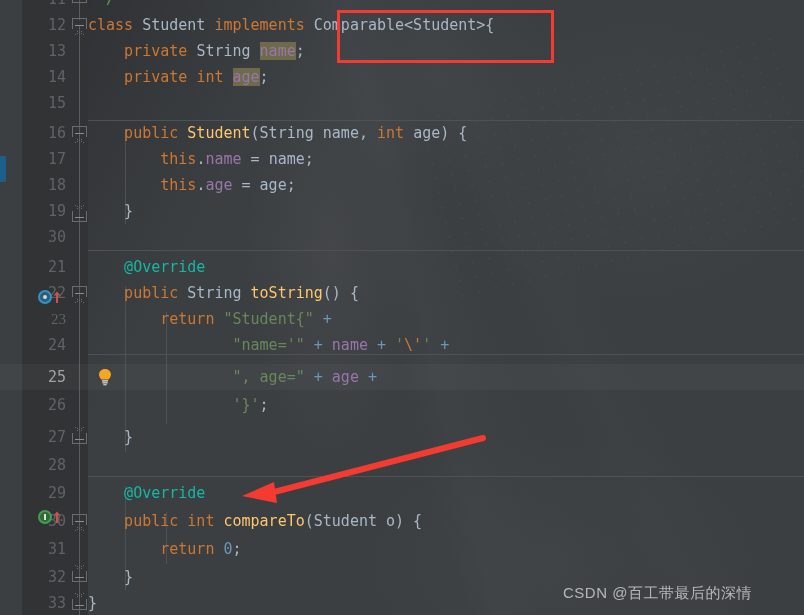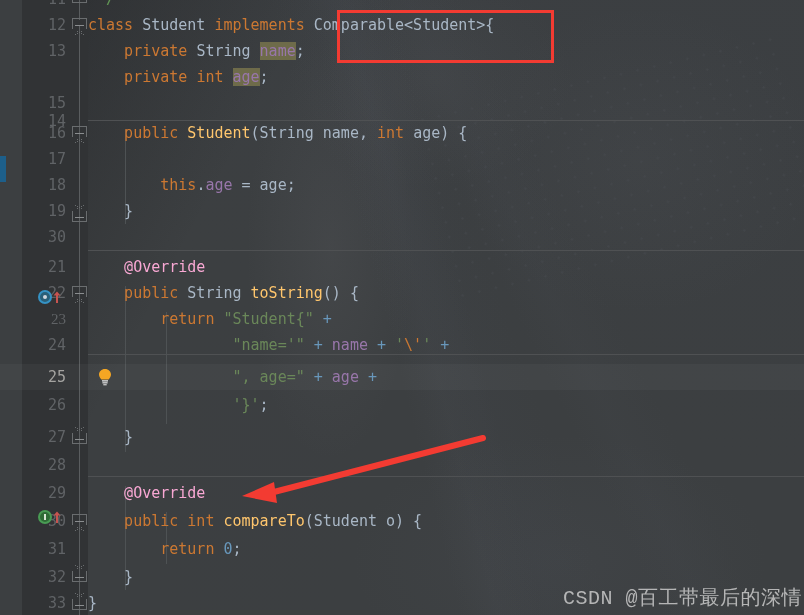--- a/index.html
+++ b/index.html
@@ -74,21 +74,21 @@
 
   
   .kw      { color: #cc7832; }           
   .type    { color: #a9b7c6; }           
   .cls     { color: #a9b7c6; }
   .fn      { color: #ffc66d; }           
   .field   { color: #9876aa; }           
   .str     { color: #6a8759; }           
   .esc     { color: #cc7832; }           
   .num     { color: #6897bb; }           
-  .anno    { color: #f9a8d4; }           
+  .anno    { color: #14b8a6; }           
   .punct   { color: #a9b7c6; }
   .op      { color: #a9b7c6; }
   .cmt     { color: #629755; }           
   .unused  { background: #6e6b4a; }      
 
   
   .fold {
     position: absolute; left: 72px; width: 15px; height: 15px;
     box-sizing: border-box;
     border: 1px solid #6a6d6f;
@@ -126,22 +126,22 @@
   
   .redbox {
     position: absolute; box-sizing: border-box;
     border: 3px solid #f33b32;
   }
   .redarrow { position: absolute; pointer-events: none; }
 
   
   .watermark {
     position: absolute;
-    font-family: Liberation Mono, monospace;
-    font-size: 20px;
+    font-family: Liberation Sans, sans-serif;
+    font-size: 15px;
     color: rgba(208,208,208,0.82);
     letter-spacing: .5px;
     white-space: nowrap;
   }
 </style>
 </head>
 <body>
 
 <div id="root">
 
@@ -166,21 +166,21 @@
   <div class="indent-guide" style="left:125px; top:286px; height:166px;"></div>
   <div class="indent-guide" style="left:125px; top:486px; height:104px;"></div>
   <div class="indent-guide" style="left:166px; top:312px; height:112px;"></div>
   <div class="indent-guide" style="left:166px; top:512px; height:52px;"></div>
 
   <div class="row current" style="top:364px;"></div>
 
   <div class="lineno" style="top:-14px;">11</div>
   <div class="lineno" style="top:12px;">12</div>
   <div class="lineno" style="top:38px;">13</div>
-  <div class="lineno" style="top:64px;margin-top:44px;">14</div>
+  <div class="lineno" style="top:64px;">14</div>
   <div class="lineno" style="top:90px;">15</div>
   <div class="lineno" style="top:120px;">16</div>
   <div class="lineno" style="top:146px;">17</div>
   <div class="lineno" style="top:172px;">18</div>
   <div class="lineno" style="top:198px;">19</div>
   <div class="lineno" style="top:224px;">30</div>
   <div class="lineno" style="top:254px;">21</div>
   <div class="lineno" style="top:280px;">22</div>
   <div class="lineno" style="top:306px;font-family:Liberation Serif, serif;">23</div>
   <div class="lineno" style="top:332px;">24</div>
@@ -234,20 +234,21 @@
   <div class="code" style="top:-14px;"><span class="cmt"> */</span></div>
 
   <div class="code" style="top:38px;"><span class="kw">    private</span><span class="punct"> </span><span class="cls">String</span><span class="punct"> </span><span class="field unused">name</span><span class="punct">;</span></div>
 
   <div class="code" style="top:12px;"><span class="kw">class</span><span class="punct"> </span><span class="cls">Student</span><span class="punct"> </span><span class="kw">implements</span><span class="punct"> </span><span class="cls">Comparable&lt;Student&gt;{</span></div>
 
   <div class="code" style="top:120px;"><span class="kw">    public</span><span class="punct"> </span><span class="fn">Student</span><span class="punct">(</span><span class="cls">String</span><span class="punct"> </span><span class="type">name</span><span class="punct">, </span><span class="kw">int</span><span class="punct"> </span><span class="type">age</span><span class="punct">) {</span></div>
 
   <div class="code" style="top:64px;"><span class="kw">    private</span><span class="punct"> </span><span class="kw">int</span><span class="punct"> </span><span class="field unused">age</span><span class="punct">;</span></div>
 
+  <div class="code" style="top:146px;"><span class="kw">        this</span><span class="punct">.</span><span class="field">name</span><span class="op"> = </span><span class="type">name</span><span class="punct">;</span></div>
 
   <div class="code" style="top:172px;"><span class="kw">        this</span><span class="punct">.</span><span class="field">age</span><span class="op"> = </span><span class="type">age</span><span class="punct">;</span></div>
 
   <div class="code" style="top:198px;"><span class="punct">    }</span></div>
 
   <div class="code" style="top:254px;"><span class="anno">    @Override</span></div>
 
   <div class="code" style="top:280px;"><span class="kw">    public</span><span class="punct"> </span><span class="cls">String</span><span class="punct"> </span><span class="fn">toString</span><span class="punct">() {</span></div>
 
   <div class="code" style="top:306px;"><span class="kw">        return</span><span class="punct"> </span><span class="str">"Student{"</span><span class="num"> +</span></div>

